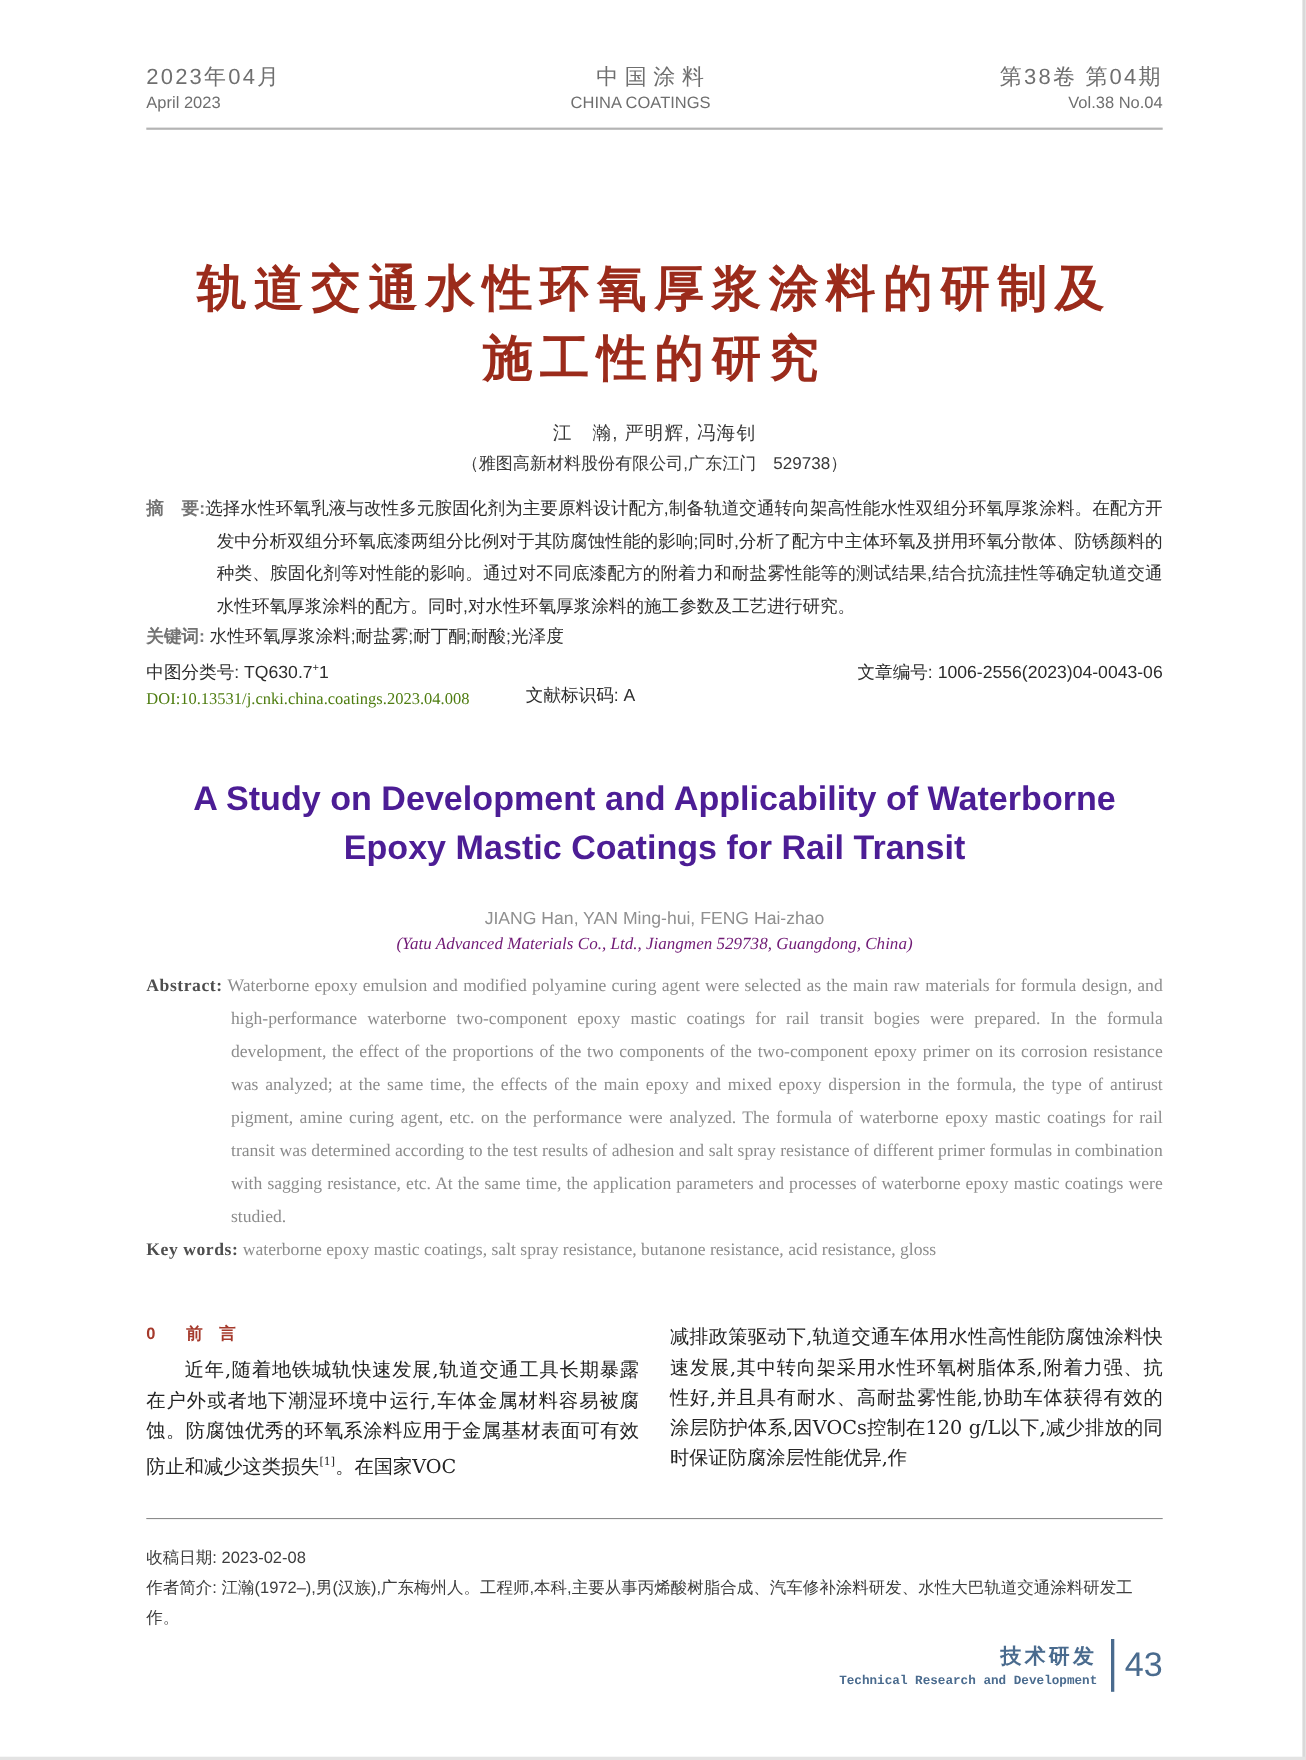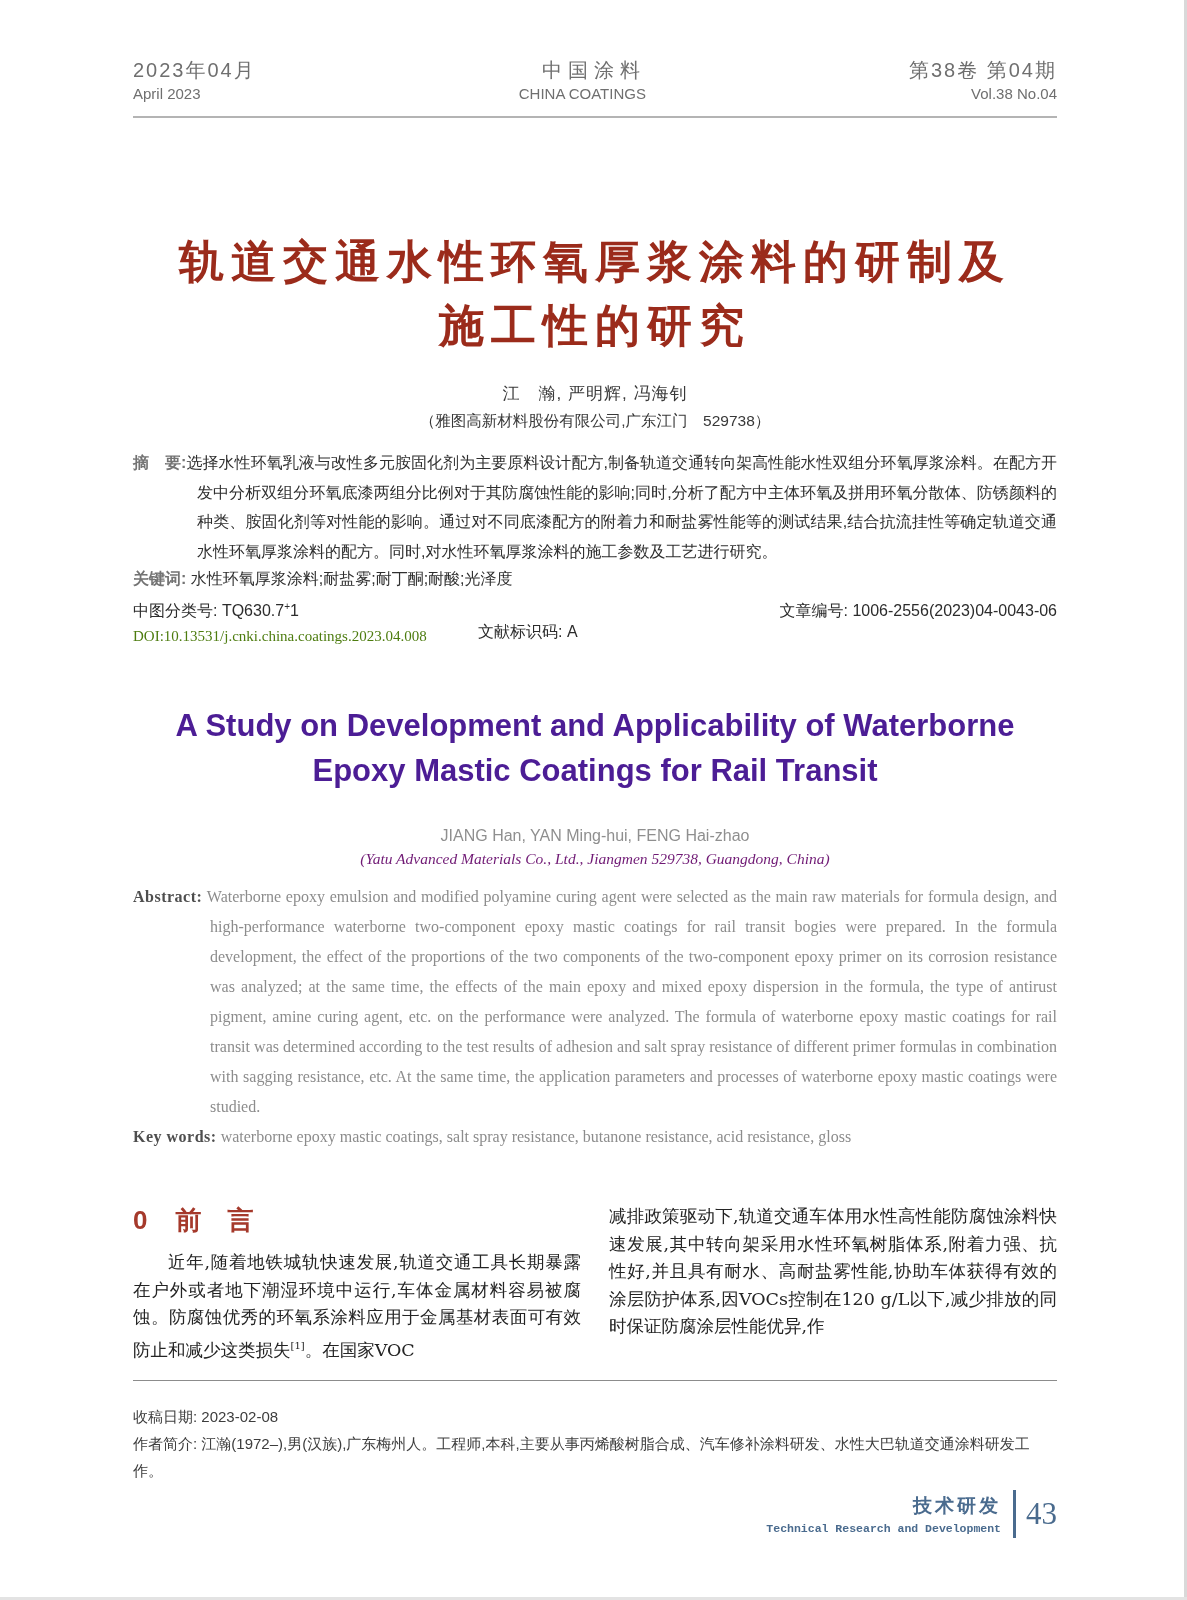--- a/index.html
+++ b/index.html
@@ -87,21 +87,21 @@
   .abstract-en .label, .keywords-en .label { font-weight:bold; color:#4e4e4e; letter-spacing:0.5px; }
 
   
   .body-cols {
     position:absolute; left:0; top:1203; 
     top:1203px;
     width:924px;
     display:flex; gap:28px;
   }
   .bcol { width:448px; }
-  .section-heading { color:#a5392b; font-weight:bold; font-size:26px; margin-bottom:11px; }
+  .section-heading { color:#a5392b; font-weight:bold; font-size:15px; margin-bottom:11px; }
   .section-heading .num { margin-right:28px; }
   .body-para {
     font-family:"DejaVu Serif", serif;
     font-size:17.5px; line-height:27.6px;
     text-align:justify;
     color:#242424;
   }
   .indent-first { text-indent:2em; }
   .body-para sup { font-size:10px; vertical-align:super; }
 
@@ -116,21 +116,21 @@
 
   
   .pfooter {
     position:absolute; right:130px; top:1490px;
     display:flex; align-items:center;
   }
   .pfooter .ftext { text-align:right; color:#4a6b8e; }
   .pfooter .fcn { font-size:19px; font-weight:bold; letter-spacing:3px; }
   .pfooter .fen { font-size:11.5px; font-family:Liberation Mono, monospace; font-weight:bold; margin-top:3px; }
   .pfooter .fbar { width:3px; height:48px; background:#4a6b8e; margin:0 10px 0 12px; }
-  .pfooter .fpage { font-size:31px; font-family:Liberation Serif, serif; color:#4a6b8e; }
+  .pfooter .fpage { font-size:31px; font-family:Liberation Sans, sans-serif; color:#4a6b8e; }
 </style>
 </head>
 <body>
 
 <div class="scan-edge-right"></div>
 <div class="scan-edge-bottom"></div>
 
 <div class="content">
 
   <div class="jheader">

